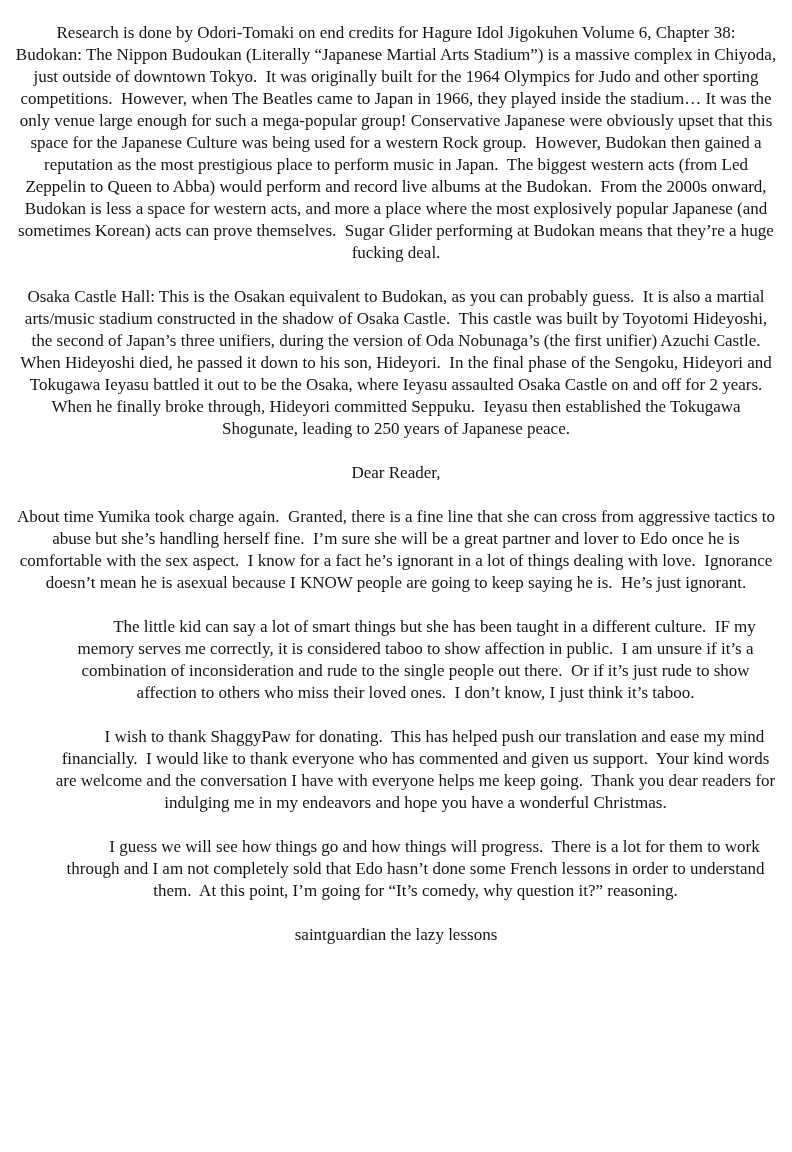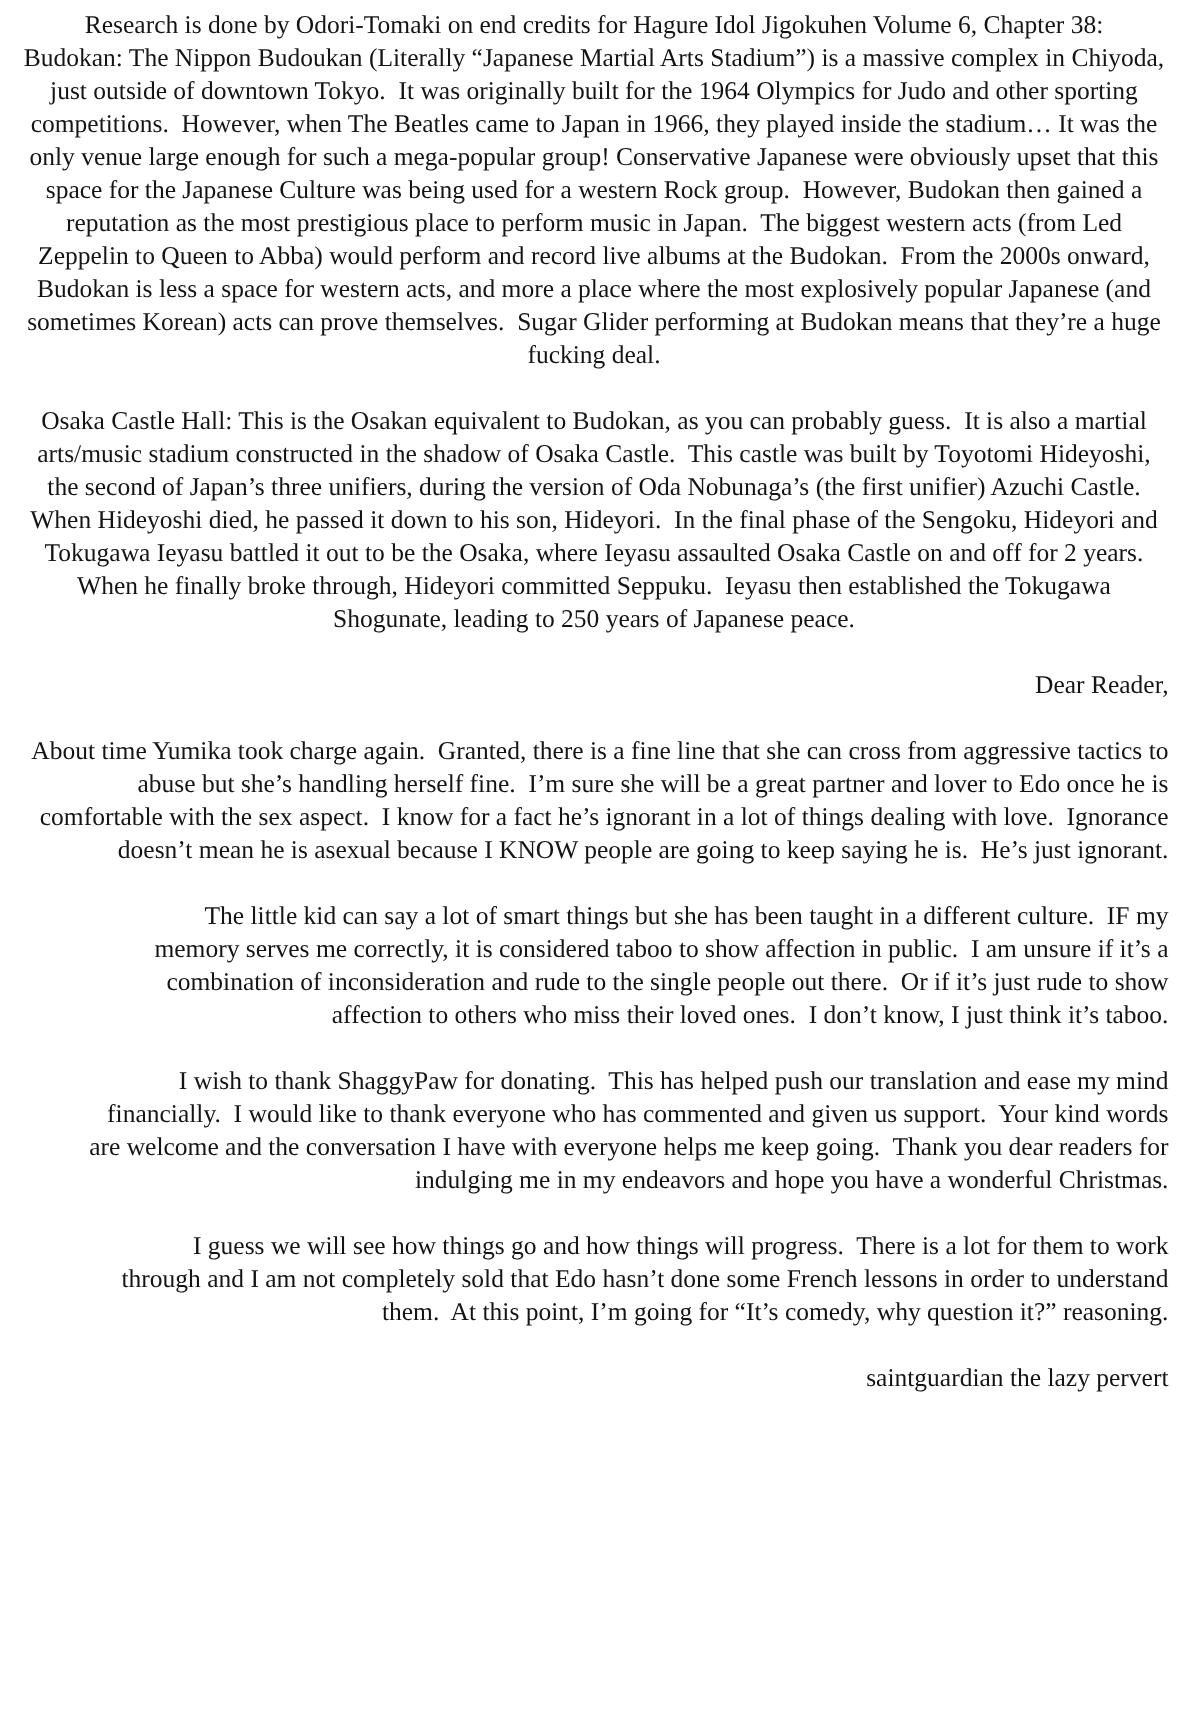--- a/index.html
+++ b/index.html
@@ -19,39 +19,40 @@
     padding: 6px 13px 0 13px;
     background: #ffffff;
     color: #141414;
     font-family: "Liberation Serif", "DejaVu Serif", serif;
     font-size: 17px;
     line-height: 22px;
   }
   .page p {
     margin: 0 0 22px 0;
     white-space: pre-wrap;
-    text-align: right;
+    text-align: center;
   }
   .page p.center {
     text-align: center;
   }
   .page p.nogap {
     margin-bottom: 0;
+    margin-top: 16px;
   }
   .page p.indent {
     text-indent: 38px;
     margin-left: 39px;
   }
 </style>
 </head>
 <body>
 
 <div class="page">
   <p class="center nogap">Research is done by Odori-Tomaki on end credits for Hagure Idol Jigokuhen Volume 6, Chapter 38:</p>
   <p class="center">Budokan: The Nippon Budoukan (Literally “Japanese Martial Arts Stadium”) is a massive complex in Chiyoda, just outside of downtown Tokyo.  It was originally built for the 1964 Olympics for Judo and other sporting competitions.  However, when The Beatles came to Japan in 1966, they played inside the stadium… It was the only venue large enough for such a mega-popular group! Conservative Japanese were obviously upset that this space for the Japanese Culture was being used for a western Rock group.  However, Budokan then gained a reputation as the most prestigious place to perform music in Japan.  The biggest western acts (from Led Zeppelin to Queen to Abba) would perform and record live albums at the Budokan.  From the 2000s onward, Budokan is less a space for western acts, and more a place where the most explosively popular Japanese (and sometimes Korean) acts can prove themselves.  Sugar Glider performing at Budokan means that they’re a huge fucking deal.</p>
   <p class="center">Osaka Castle Hall: This is the Osakan equivalent to Budokan, as you can probably guess.  It is also a martial arts/music stadium constructed in the shadow of Osaka Castle.  This castle was built by Toyotomi Hideyoshi, the second of Japan’s three unifiers, during the version of Oda Nobunaga’s (the first unifier) Azuchi Castle.  When Hideyoshi died, he passed it down to his son, Hideyori.  In the final phase of the Sengoku, Hideyori and Tokugawa Ieyasu battled it out to be the Osaka, where Ieyasu assaulted Osaka Castle on and off for 2 years.  When he finally broke through, Hideyori committed Seppuku.  Ieyasu then established the Tokugawa Shogunate, leading to 250 years of Japanese peace.</p>
   <p>Dear Reader,</p>
   <p>About time Yumika took charge again.  Granted, there is a fine line that she can cross from aggressive tactics to abuse but she’s handling herself fine.  I’m sure she will be a great partner and lover to Edo once he is comfortable with the sex aspect.  I know for a fact he’s ignorant in a lot of things dealing with love.  Ignorance doesn’t mean he is asexual because I KNOW people are going to keep saying he is.  He’s just ignorant.</p>
   <p class="indent">The little kid can say a lot of smart things but she has been taught in a different culture.  IF my memory serves me correctly, it is considered taboo to show affection in public.  I am unsure if it’s a combination of inconsideration and rude to the single people out there.  Or if it’s just rude to show affection to others who miss their loved ones.  I don’t know, I just think it’s taboo.</p>
   <p class="indent">I wish to thank ShaggyPaw for donating.  This has helped push our translation and ease my mind financially.  I would like to thank everyone who has commented and given us support.  Your kind words are welcome and the conversation I have with everyone helps me keep going.  Thank you dear readers for indulging me in my endeavors and hope you have a wonderful Christmas.</p>
   <p class="indent">I guess we will see how things go and how things will progress.  There is a lot for them to work through and I am not completely sold that Edo hasn’t done some French lessons in order to understand them.  At this point, I’m going for “It’s comedy, why question it?” reasoning.</p>
-  <p>saintguardian the lazy pervert</p>
+  <p>saintguardian the lazy lessons</p>
 </div>
 
 </body></html>

